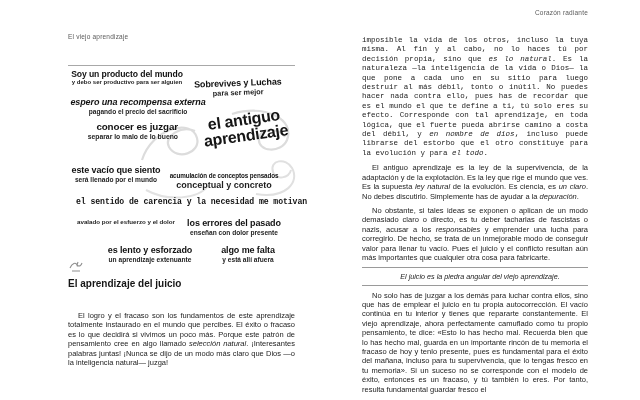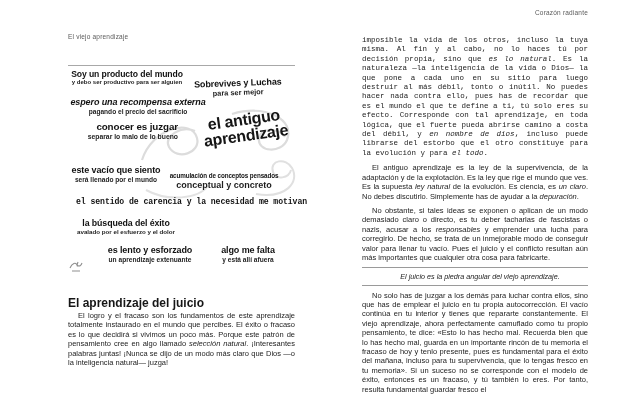--- a/index.html
+++ b/index.html
@@ -34,21 +34,21 @@
   .wc12{left:142px;top:180px;width:76px;}.wc12 .wc-title{font-size:9px;} .wc12 .wc-sub{font-size:6.6px;}
 
   .big-title{
     position:absolute;left:112px;top:46px;width:130px;transform:rotate(-8deg);
     font-weight:bold;font-size:16px;line-height:1.02;text-align:center;
     letter-spacing:-.3px;color:#151515;
   }
   .flourish{position:absolute;left:68px;top:36px;}
   .doodle{position:absolute;left:0px;top:193px;}
 
-  .section-heading{position:absolute;top:272px;left:0;font-size:12px;font-weight:bold;color:#161616;}
+  .section-heading{position:absolute;top:254px;left:0;font-size:10px;font-weight:bold;color:#161616;}
 
   .body-text{font-size:7.5px;line-height:9.4px;text-align:justify;}
   .body-text p{margin:0 0 5px 0;text-indent:10px;}
   .body-text p.no-indent{text-indent:0;font-family:Liberation Mono, monospace;}
   .left-body{position:absolute;top:287px;left:0;right:0;}
   .right-body{position:absolute;top:36px;left:0;right:0;}
 
   .pull-quote{
     border-top:1px solid #9a9a9a;border-bottom:1px solid #9a9a9a;
     text-align:center;font-style:italic;font-size:7.2px;line-height:1;
@@ -97,22 +97,25 @@
       <div class="wc-sub">será llenado por el mundo</div>
     </div>
     <div class="wc-item wc7">
       <div class="wc-title">acumulación de conceptos pensados</div>
       <div class="wc-sub">conceptual y concreto</div>
     </div>
     <div class="wc-item wc8">
       <div class="wc-title">el sentido de carencia y la necesidad me motivan</div>
     </div>
     <div class="wc-item wc9">
-      <div class="wc-title">la búsqueda del éxito</div>
       <div class="wc-sub">avalado por el esfuerzo y el dolor</div>
+    </div>
+    <div class="wc-item wc10">
+      <div class="wc-title">los errores del pasado</div>
+      <div class="wc-sub">enseñan con dolor presente</div>
     </div>
     <div class="wc-item wc11">
       <div class="wc-title">es lento y esforzado</div>
       <div class="wc-sub">un aprendizaje extenuante</div>
     </div>
     <div class="wc-item wc12">
       <div class="wc-title">algo me falta</div>
       <div class="wc-sub">y está allí afuera</div>
     </div>
 

